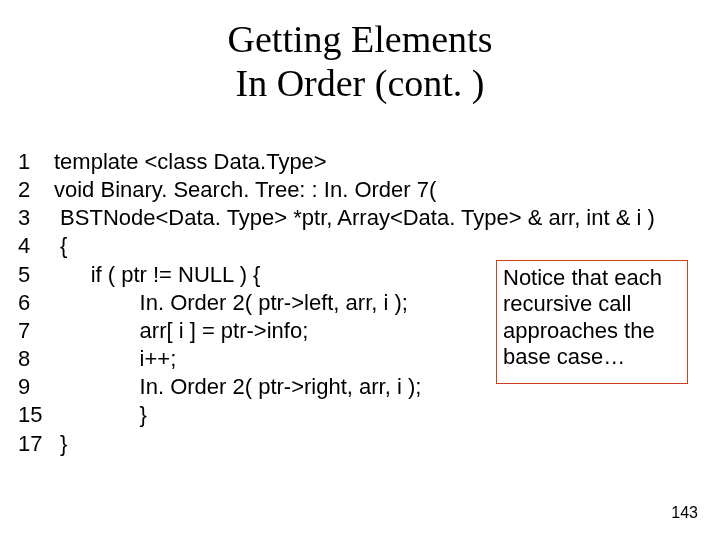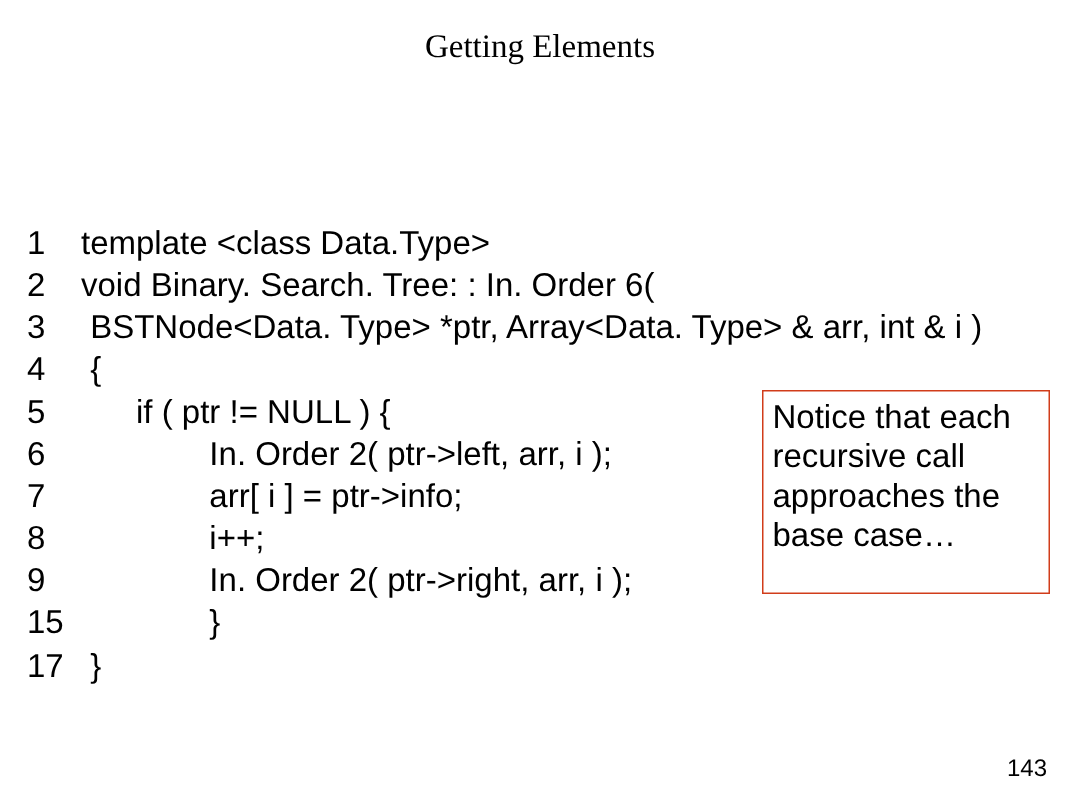--- a/index.html
+++ b/index.html
@@ -13,21 +13,21 @@
     position: relative;
   }
   .slide {
     width: 720px;
     height: 540px;
     position: relative;
     box-sizing: border-box;
   }
   .title {
     text-align: center;
-    font-size: 22px;
+    font-size: 38px;
     line-height: 1.15;
     padding-top: 18px;
   }
   .title div { display: block; }
   .body {
     position: absolute;
     top: 148px;
     left: 18px;
     width: 684px;
     font-family: Arial, Helvetica, sans-serif;
@@ -40,25 +40,25 @@
   }
   .ln {
     width: 36px;
     text-align: left;
   }
   .ct {
     flex: 1;
   }
   .callout {
     position: absolute;
-    right: 20px;
+    right: 32px;
     top: 260px;
     width: 192px;
     border: 1.5px solid #d13c1a;
-    padding: 4px 6px 24px 6px;
+    padding: 4px 6px 12px 6px;
     font-family: Arial, Helvetica, sans-serif;
     font-size: 22px;
     line-height: 1.2;
     box-sizing: border-box;
     background: #fff;
   }
   .pagenum {
     position: absolute;
     right: 22px;
     bottom: 18px;
@@ -66,25 +66,26 @@
     font-size: 16px;
   }
 </style>
 </head>
 <body>
 
 <div class="slide">
 
   <div class="title">
     <div>Getting Elements</div>
+    <div>In Order (cont. )</div>
   </div>
 
   <div class="body">
     <div class="code-row"><span class="ln">1</span><span class="ct">template &lt;class Data.Type&gt;</span></div>
-    <div class="code-row"><span class="ln">2</span><span class="ct">void Binary. Search. Tree: : In. Order 6(</span></div>
+    <div class="code-row"><span class="ln">2</span><span class="ct">void Binary. Search. Tree: : In. Order 7(</span></div>
     <div class="code-row"><span class="ln">3</span><span class="ct"> BSTNode&lt;Data. Type&gt; *ptr, Array&lt;Data. Type&gt; &amp; arr, int &amp; i )</span></div>
     <div class="code-row"><span class="ln">4</span><span class="ct"> {</span></div>
     <div class="code-row"><span class="ln">5</span><span class="ct">      if ( ptr != NULL ) {</span></div>
     <div class="code-row"><span class="ln">6</span><span class="ct">              In. Order 2( ptr-&gt;left, arr, i );</span></div>
     <div class="code-row"><span class="ln">7</span><span class="ct">              arr[ i ] = ptr-&gt;info;</span></div>
     <div class="code-row"><span class="ln">8</span><span class="ct">              i++;</span></div>
     <div class="code-row"><span class="ln">9</span><span class="ct">              In. Order 2( ptr-&gt;right, arr, i );</span></div>
     <div class="code-row"><span class="ln">15</span><span class="ct">              }</span></div>
     <div class="code-row"><span class="ln">17</span><span class="ct"> }</span></div>
   </div>

